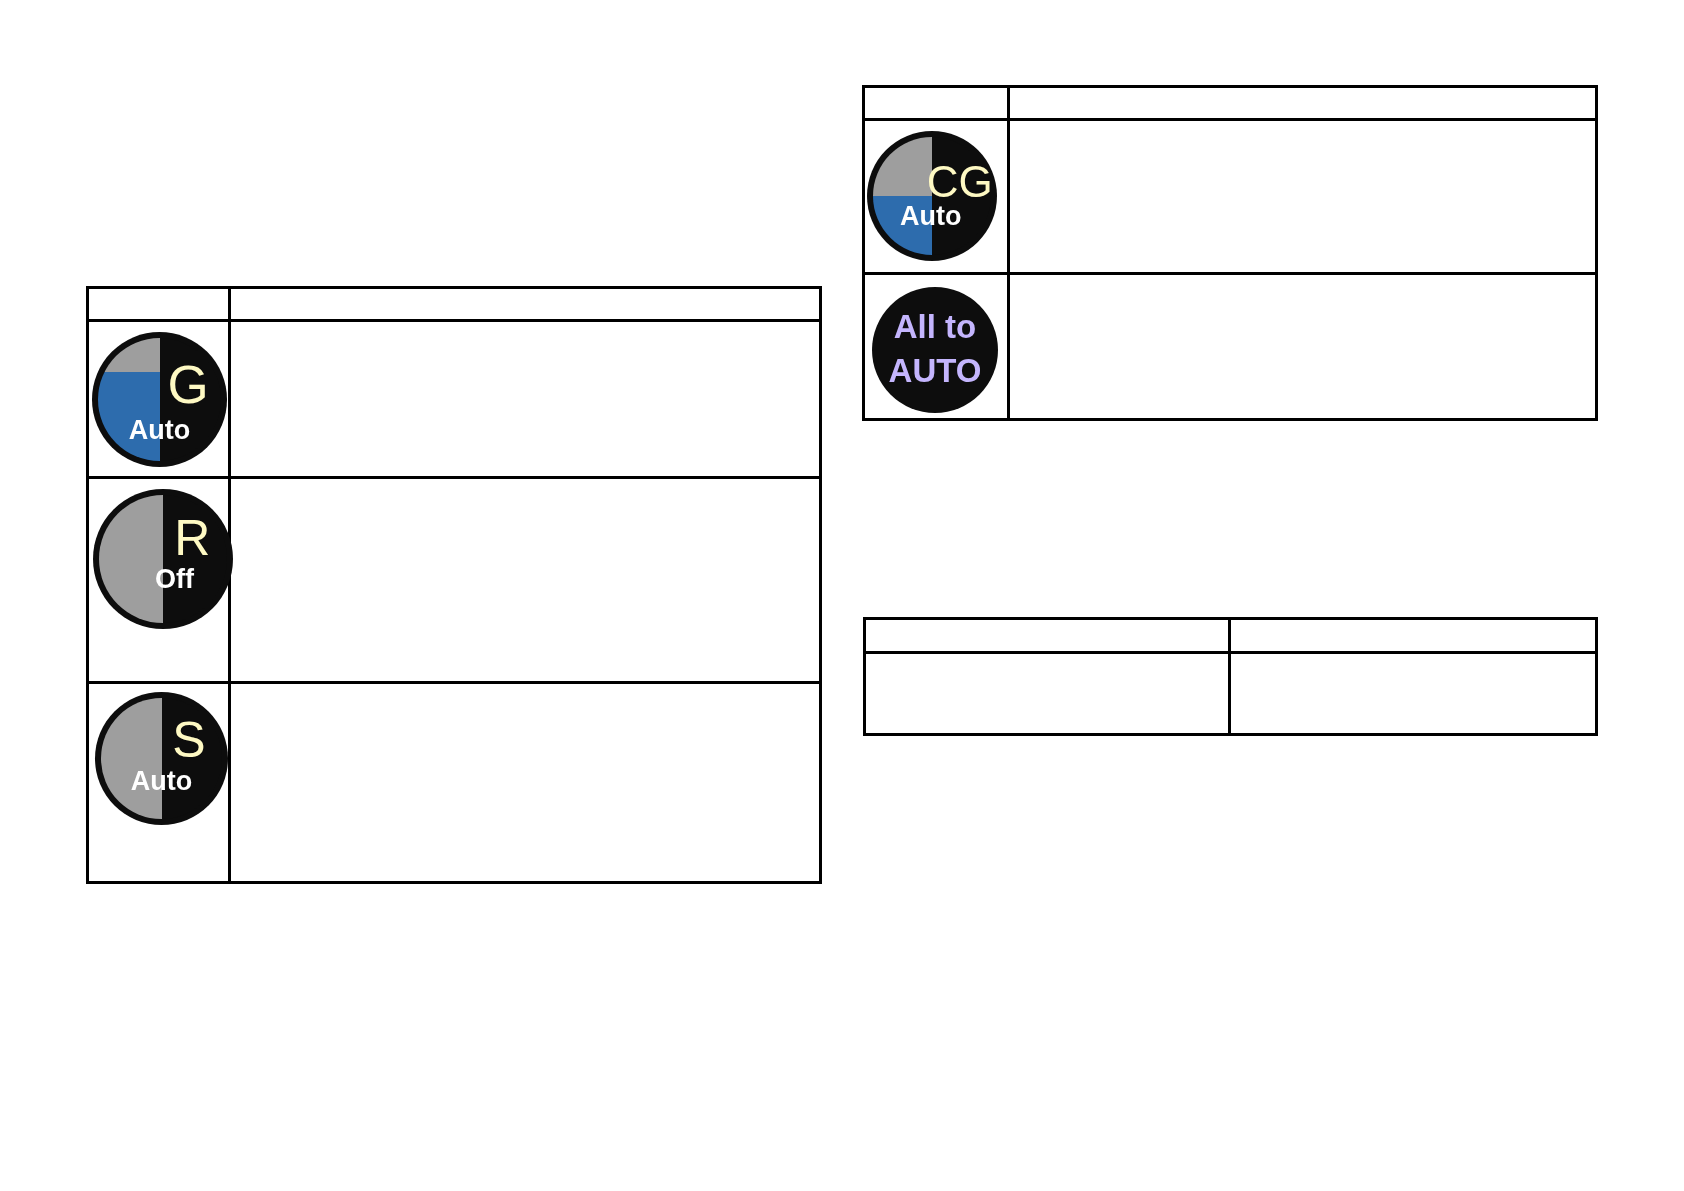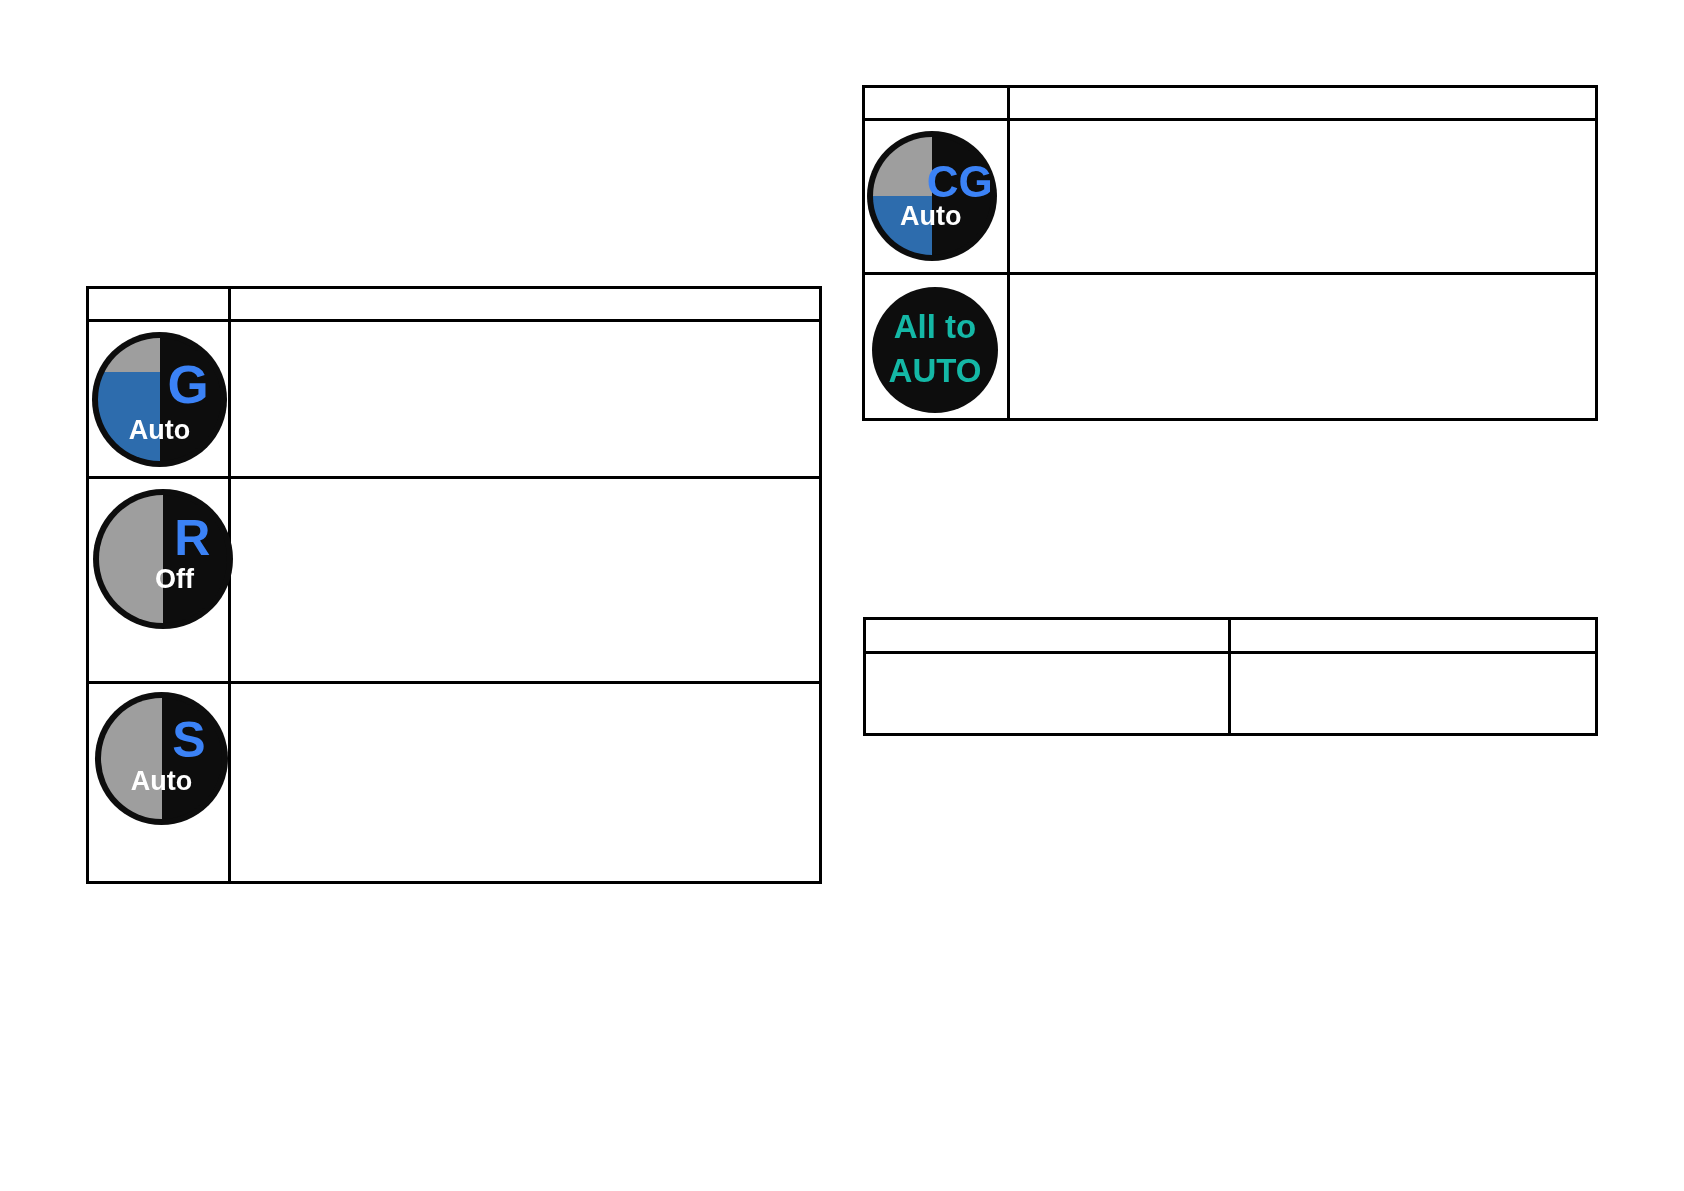--- a/index.html
+++ b/index.html
@@ -59,31 +59,31 @@
   .mode-icon .half-gray {
     position: absolute; left: 0; top: 0;
     width: 50%; background: #9e9e9e;
   }
   .mode-icon .part-blue {
     position: absolute; left: 0;
     width: 50%; background: #2d6cad;
   }
   .mode-icon .letter {
     position: absolute;
-    color: #3b82f6; font-weight: bold; line-height: 1;
+    color: #fef9c3; font-weight: normal; line-height: 1;
     white-space: nowrap;
   }
   .mode-icon .sub {
     position: absolute;
     color: #fff; font-weight: bold; line-height: 1;
     transform: translateX(-50%);
     white-space: nowrap;
   }
   .mode-icon .center-line {
-    position: absolute; left: 50%; color: #14b8a6;
+    position: absolute; left: 50%; color: #c4b5fd;
     font-weight: bold; line-height: 1;
     transform: translateX(-50%);
     white-space: nowrap;
   }
 
   
   #icon-g { left: 92px; top: 332px; width: 135px; height: 135px; }
   #icon-g .half-gray  { height: 28%; }
   #icon-g .part-blue  { top: 28%; height: 72%; }
   #icon-g .letter     { left: 56%; top: 19%; font-size: 53px; }

